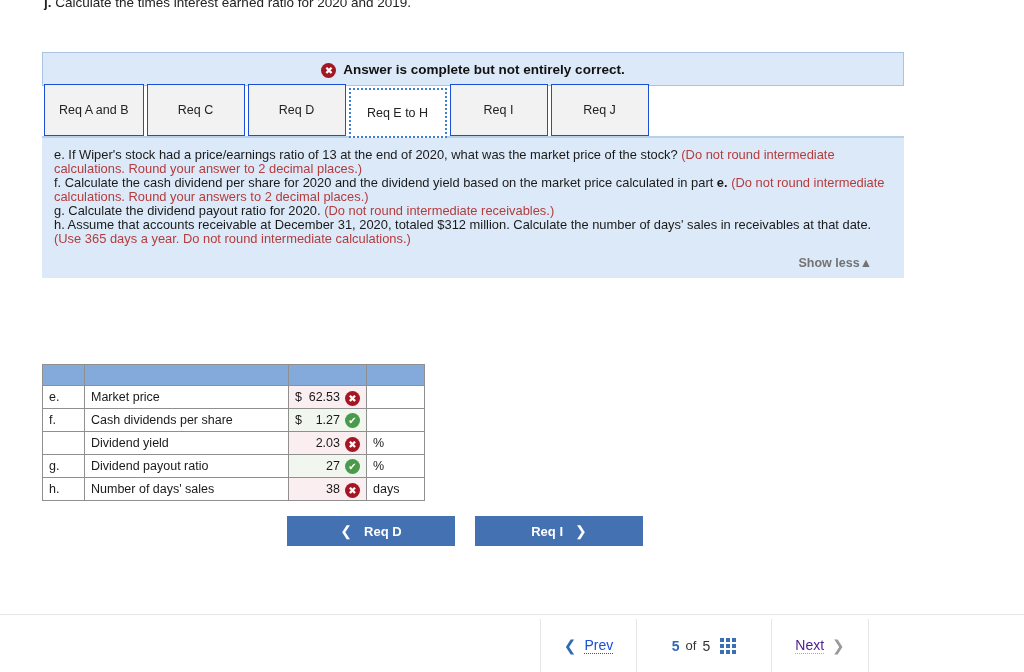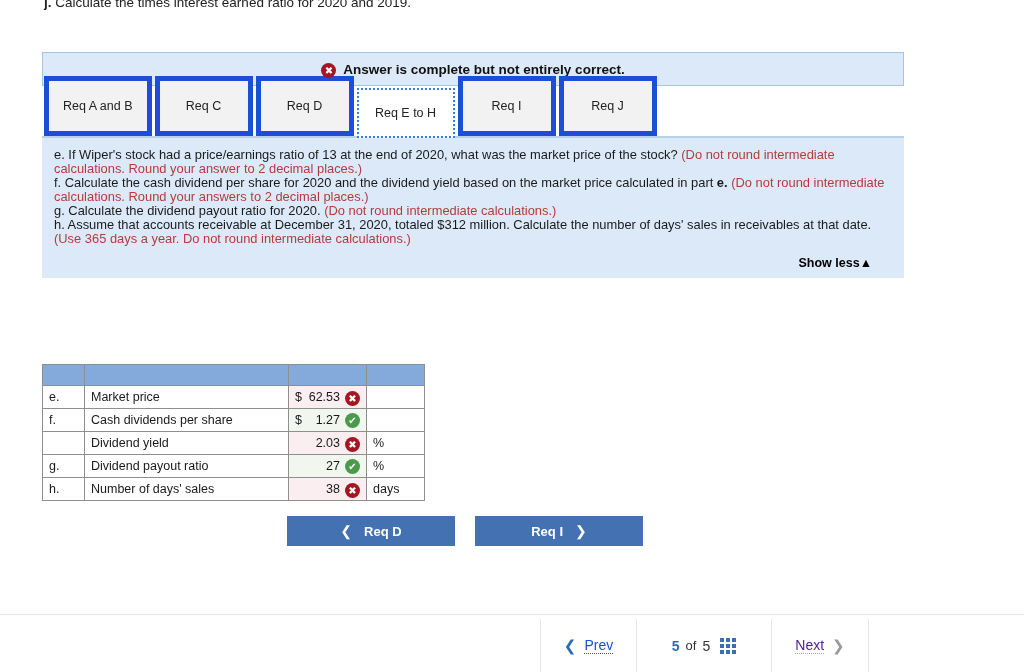--- a/index.html
+++ b/index.html
@@ -83,24 +83,24 @@
   
   .tabs {
     height: 52px;
     display: flex;
     align-items: flex-end;
     padding-left: 2px;
     background: #ffffff;
     border-bottom: 2px solid #b8d2ea;
   }
   .tab {
-    height: 60px;
+    height: 52px;
     min-width: 98px;
     background: #f2f2f2;
-    border: 5px solid #1d4ed8;
+    border: 1px solid #1d4ed8;
     margin-right: 3px;
     display: flex;
     align-items: center;
     justify-content: center;
     font-size: 12.5px;
     color: #222;
     padding: 0 14px;
     cursor: pointer;
   }
   .tab.active {
@@ -121,21 +121,21 @@
     line-height: 14px;
     color: #1a1a1a;
     position: relative;
   }
   .q-panel .red { color: #b43c3c; }
   .q-panel b { font-weight: bold; }
   .show-less {
     text-align: right;
     font-size: 12.5px;
     font-weight: bold;
-    color: #000000;
+    color: #737373;
     margin-top: 10px;
     margin-right: 18px;
     cursor: pointer;
   }
 
   
   .ans-table {
     position: absolute;
     left: 42px; top: 364px;
     border-collapse: collapse;
@@ -274,21 +274,21 @@
     </div>
 
     <div class="q-panel">
       <div>
         <span>e. If Wiper's stock had a price/earnings ratio of 13 at the end of 2020, what was the market price of the stock? </span><span class="red">(Do not round intermediate calculations. Round your answer to 2 decimal places.)</span>
       </div>
       <div>
         <span>f. Calculate the cash dividend per share for 2020 and the dividend yield based on the market price calculated in part </span><b>e.</b><span class="red"> (Do not round intermediate calculations. Round your answers to 2 decimal places.)</span>
       </div>
       <div>
-        <span>g. Calculate the dividend payout ratio for 2020. </span><span class="red">(Do not round intermediate calculations.)</span>
+        <span>g. Calculate the dividend payout ratio for 2020. </span><span class="red">(Do not round intermediate receivables.)</span>
       </div>
       <div>
         <span>h. Assume that accounts receivable at December 31, 2020, totaled $312 million. Calculate the number of days' sales in receivables at that date. </span><span class="red">(Use 365 days a year. Do not round intermediate calculations.)</span>
       </div>
       <div class="show-less">
         <span>Show less</span><span>▲</span>
       </div>
     </div>
   </div>
 

